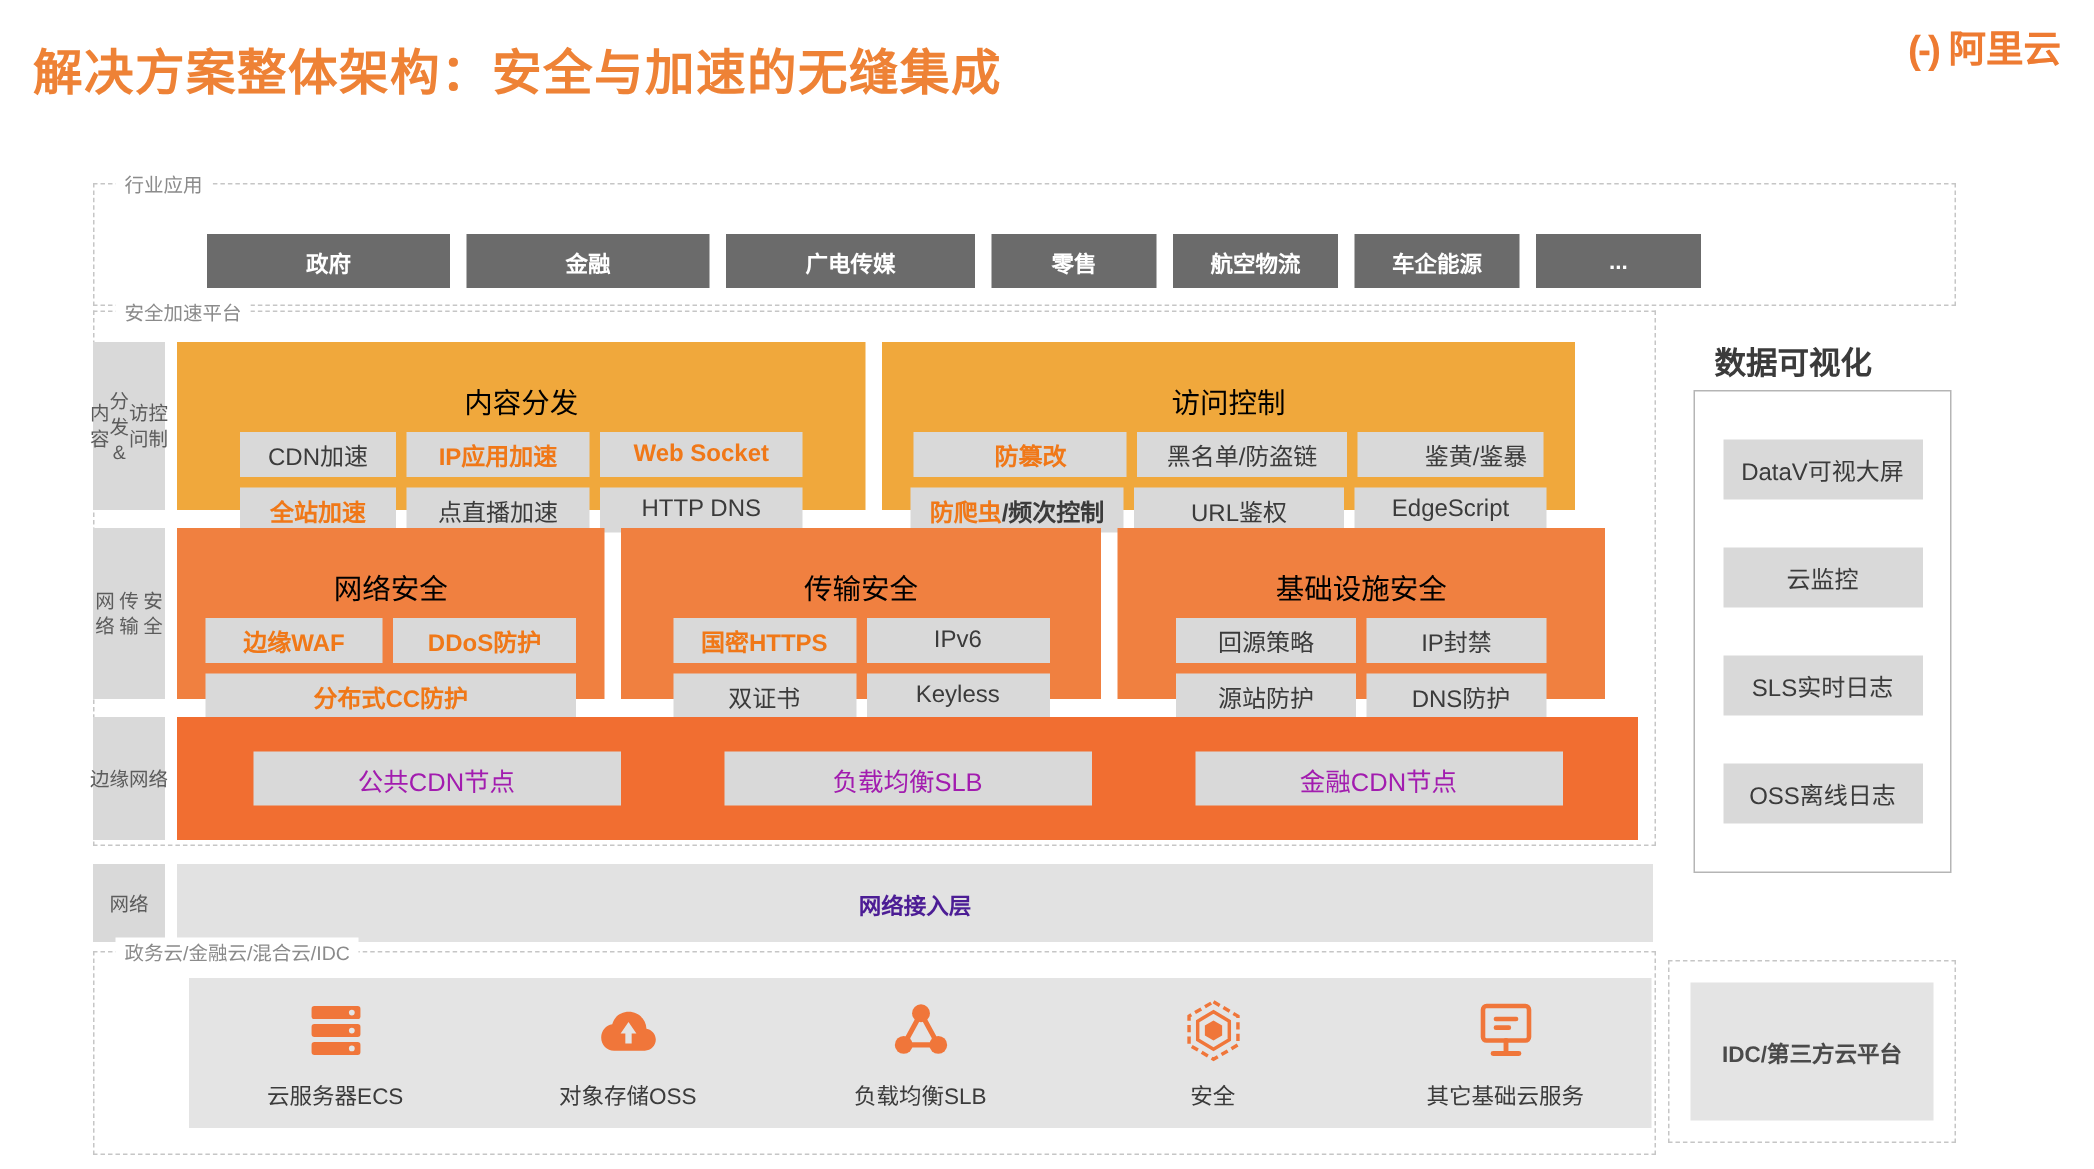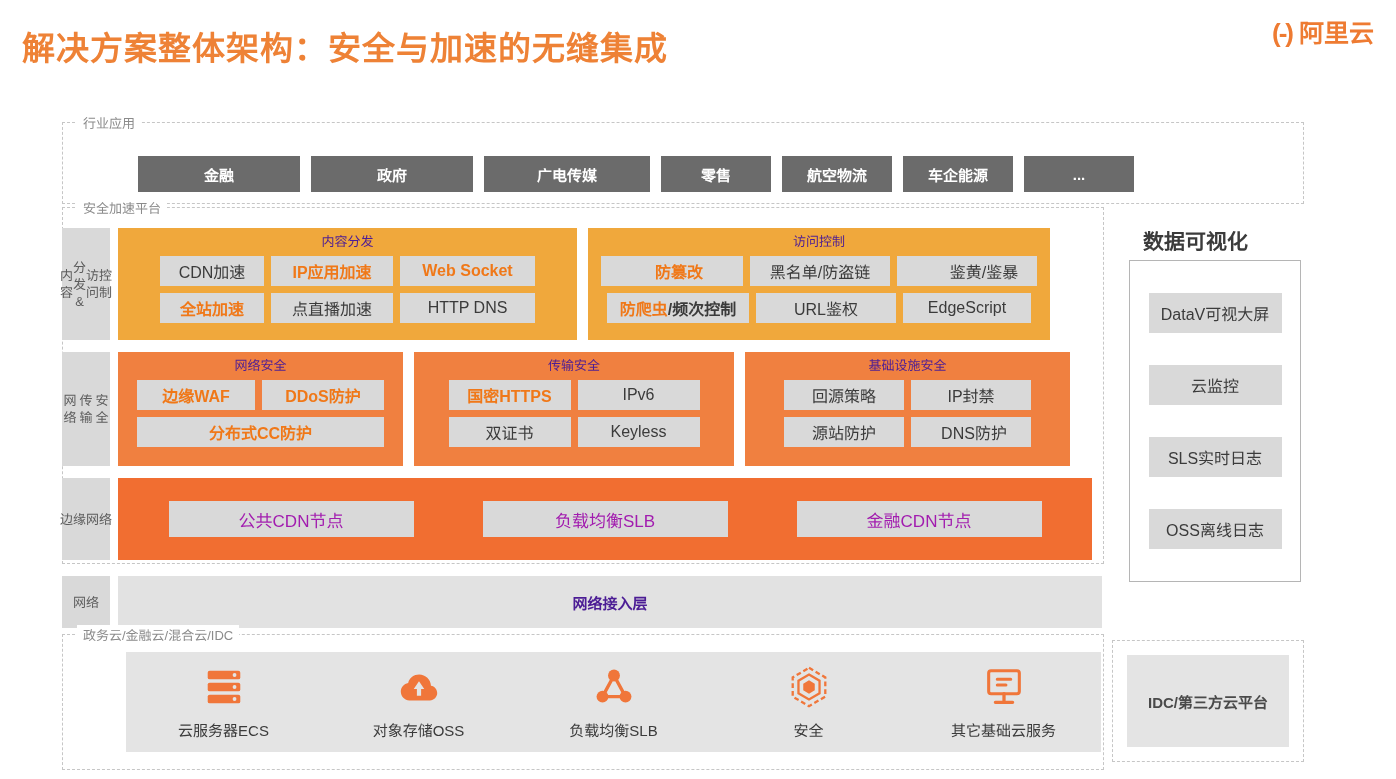--- a/index.html
+++ b/index.html
@@ -114,24 +114,25 @@
   }
 
   .panel {
     display: flex;
     flex-direction: column;
     align-items: center;
     padding: 7px 10px 9px;
     box-sizing: border-box;
   }
   .panel-title {
-    color: #4c1d95;
-    font-size: 13px;
+    color: #000000;
+    font-size: 19px;
     margin-bottom: 7px;
     line-height: 1.1;
+    margin-top: 25px;
   }
   .chip-grid {
     display: flex;
     flex-wrap: wrap;
     justify-content: center;
     gap: 7px;
   }
   .chip {
     background: #D9D9D9;
     font-size: 16px;
@@ -277,22 +278,22 @@
 
 <div class="page-title">解决方案整体架构：安全与加速的无缝集成</div>
 <div class="brand">
   <span class="brand-mark">(-)</span>
   <span class="brand-name">阿里云</span>
 </div>
 
 <div class="group" id="industry-frame">
   <span class="group-label">行业应用</span>
   <div class="industry-row" id="industry-row">
+      <div class="industry-chip" style="width: 162px;">政府</div>
       <div class="industry-chip" style="width: 162px;">金融</div>
-      <div class="industry-chip" style="width: 162px;">政府</div>
       <div class="industry-chip" style="width: 166px;">广电传媒</div>
       <div class="industry-chip" style="width: 110px;">零售</div>
       <div class="industry-chip" style="width: 110px;">航空物流</div>
       <div class="industry-chip" style="width: 110px;">车企能源</div>
       <div class="industry-chip" style="width: 110px;">...</div>
     </div>
 </div>
 
 <div class="group" id="platform-frame">
   <span class="group-label">安全加速平台</span>
@@ -315,21 +316,21 @@
           <div class="chip hl" style="width: 104px;">全站加速</div>
           <div class="chip" style="width: 122px;">点直播加速</div>
           <div class="chip" style="width: 135px;">HTTP DNS</div>
         </div>
     </div>
     <div class="panel" id="panel-access-control">
       <div class="panel-title">访问控制</div>
       <div class="chip-grid" id="grid-0-1">
           <div class="chip hl" style="width: 142px; padding-left: 24px;">防篡改</div>
           <div class="chip" style="width: 140px;">黑名单/防盗链</div>
-          <div class="chip" style="width: 140px; padding-left: 44px;">鉴黄/鉴暴</div>
+          <div class="chip" style="width: 124px; padding-left: 44px;">鉴黄/鉴暴</div>
           <div class="chip mix" style="width: 142px;">
             <span class="hl-part">防爬虫</span>
             <span class="dim-part">/频次控制</span>
           </div>
           <div class="chip" style="width: 140px;">URL鉴权</div>
           <div class="chip" style="width: 128px;">EdgeScript</div>
         </div>
     </div>
   </div>
 </div>

